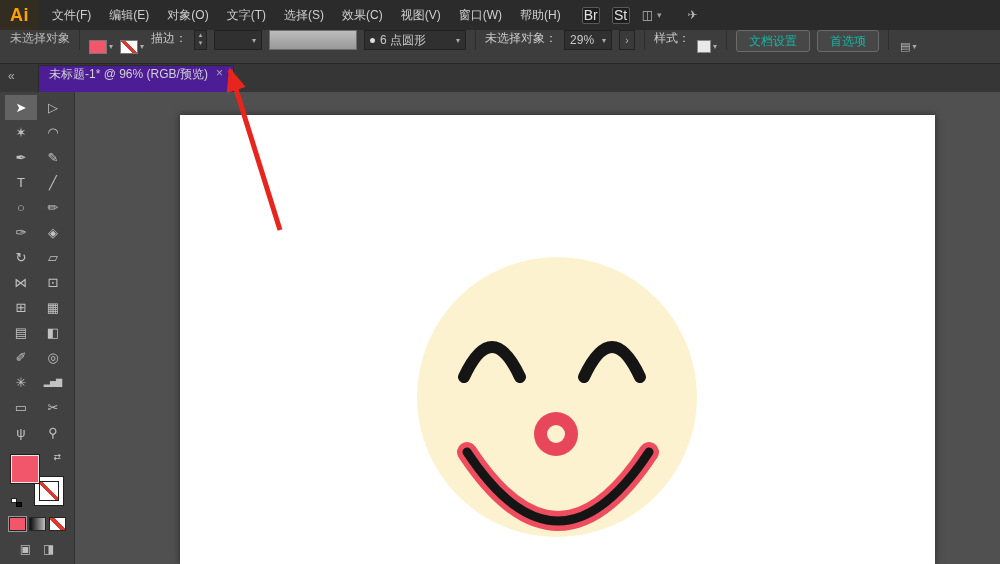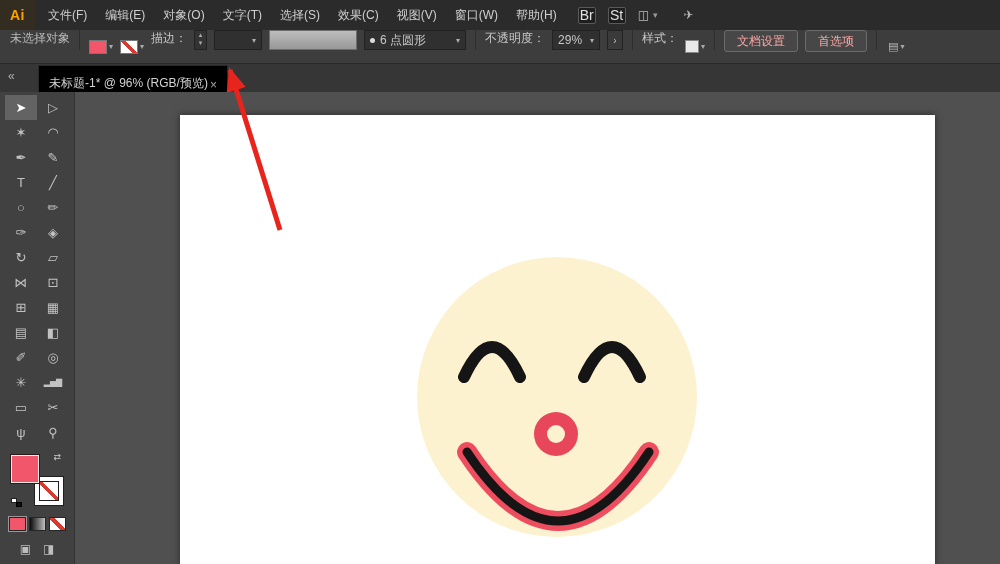--- a/index.html
+++ b/index.html
@@ -2,21 +2,21 @@
 <html><head>
 <meta charset="utf-8">
 <style>
   *{box-sizing:border-box;margin:0;padding:0}
   html,body{width:1000px;height:564px;overflow:hidden}
   body{font-family:"Liberation Sans","DejaVu Sans",sans-serif;background:#4f4f4f;-webkit-font-smoothing:antialiased}
   .app{position:relative;width:1000px;height:564px;background:#4f4f4f}
 
   
   .menubar{height:30px;background:#2b2b2b;display:flex;align-items:center;color:#cfcfcf;font-size:12px;position:relative;z-index:2}
-  .logo{color:#ffa200;font-weight:bold;font-size:14px;height:30px;display:flex;align-items:center;padding:0 10px;background:#332c20;margin-right:4px;letter-spacing:.5px}
+  .logo{color:#ffa200;font-weight:bold;font-size:18px;height:30px;display:flex;align-items:center;padding:0 10px;background:#332c20;margin-right:4px;letter-spacing:.5px}
   .menu-item{height:30px;display:flex;align-items:center;padding:0 9px;cursor:default;white-space:nowrap}
   .badge{width:18px;height:17px;background:#1e1e1e;border:1px solid #5a5a5a;color:#e0e0e0;font-size:14px;display:flex;align-items:center;justify-content:center;border-radius:2px;margin-left:12px}
   .mb-icon{margin-left:12px;color:#b8b8b8;font-size:12px}
   .mb-caret{margin-left:4px;color:#9a9a9a;font-size:9px}
 
   
   .controlbar{height:34px;background:#3d3d3d;border-bottom:1px solid #282828;display:flex;padding:0 10px;color:#c8c8c8;font-size:12px;gap:7px;position:relative;z-index:2}
   .cb-sep{width:1px;height:20px;background:#4f4f4f;border-right:1px solid #2e2e2e;margin:0 2px}
   .swatch-group{display:flex;align-items:center;gap:2px}
   .swatch-box{width:18px;height:14px;border:1px solid #777;background:#fff}
@@ -25,27 +25,27 @@
   .link-label{white-space:nowrap;cursor:pointer}
   .stepper{display:flex;flex-direction:column;justify-content:center;background:#333;border:1px solid #222;height:20px;width:13px;line-height:6px}
   .stepper span{font-size:7px;color:#aaa;text-align:center;height:8px}
   .combo{background:#303030;border:1px solid #222;height:20px;display:flex;align-items:center;gap:5px;padding:0 5px;white-space:nowrap}
   .combo.small{width:48px;justify-content:flex-end}
   .combo.disabled{width:88px;background:linear-gradient(#bdbdbd,#989898);border-color:#6d6d6d}
   .combo .val{flex:1}
   .brush-dot{width:5px;height:5px;border-radius:50%;background:#ddd;display:inline-block}
   .mini-btn{width:16px;height:20px;background:#3a3a3a;border:1px solid #222;color:#bbb;font-size:10px;display:flex;align-items:center;justify-content:center}
   .style-swatch{width:14px;height:13px;background:#e9e9e9;border:1px solid #888}
-  .push-btn{background:#474747;border:1px solid #6b6b6b;border-radius:3px;height:22px;padding:0 12px;display:flex;align-items:center;color:#fca5a5;white-space:nowrap;cursor:pointer}
+  .push-btn{background:#474747;border:1px solid #6b6b6b;border-radius:3px;height:22px;padding:0 12px;display:flex;align-items:center;color:#14b8a6;white-space:nowrap;cursor:pointer}
   .cb-right-icon{color:#b5b5b5;font-size:11px;display:flex;align-items:center;gap:2px;margin-left:2px}
 
   
   .tabrow{height:28px;background:#363636;display:flex;align-items:flex-end;position:relative;z-index:1}
   .dock-collapse{position:absolute;left:8px;top:5px;color:#b0b0b0;font-size:12px;cursor:pointer}
-  .tab{height:27px;background:#000000;border:1px solid #2a2a2a;border-bottom:none;display:flex;align-items:flex-end;gap:2px;padding:0 10px;margin-left:38px;color:#d2d2d2;font-size:12px;white-space:nowrap;cursor:pointer}
+  .tab{height:27px;background:#4c1d95;border:1px solid #2a2a2a;border-bottom:none;display:flex;align-items:flex-start;gap:8px;padding:0 10px;margin-left:38px;color:#d2d2d2;font-size:12px;white-space:nowrap;cursor:pointer}
   .tab-close{color:#a8a8a8;font-size:12px;cursor:pointer}
 
   
   .main{display:flex;height:472px}
   .toolbar{width:75px;background:#414141;border-right:1px solid #333;display:flex;flex-direction:column;align-items:center;padding-top:3px}
   .tools{display:grid;grid-template-columns:repeat(2,32px);justify-content:center}
   .tool{height:25px;display:flex;align-items:center;justify-content:center;color:#c2c2c2;font-size:13px;cursor:pointer}
   .tool.active{background:#636363;color:#fff}
 
   .fillstroke{position:relative;width:52px;height:50px;margin-top:10px}
@@ -119,21 +119,21 @@
     </span>
     <span class="combo disabled"></span>
 
     <span class="combo" style="width:102px">
       <span class="brush-dot"></span>
       <span class="val">6 点圆形</span>
       <span class="caret">▾</span>
     </span>
 
     <span class="cb-sep"></span>
-    <span class="link-label">不透明度：</span>
+    <span class="link-label">未选择对象：</span>
     <span class="combo small">
       <span class="val" style="text-align:left">29%</span>
       <span class="caret">▾</span>
     </span>
     <span class="mini-btn">›</span>
 
     <span class="cb-sep"></span>
     <span class="link-label">样式：</span>
     <span class="swatch-group">
       <span class="style-swatch"></span>

